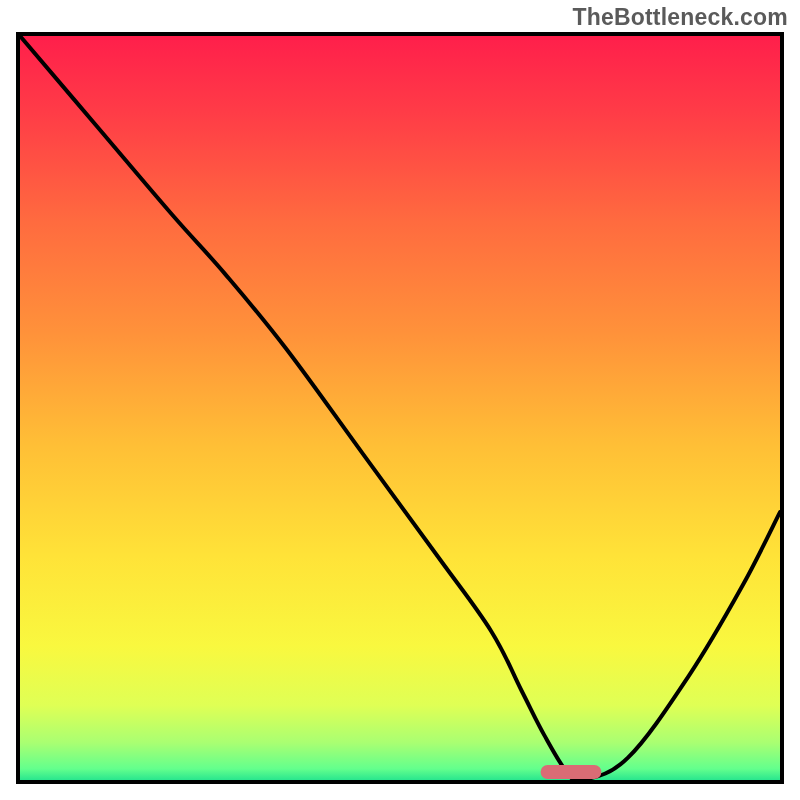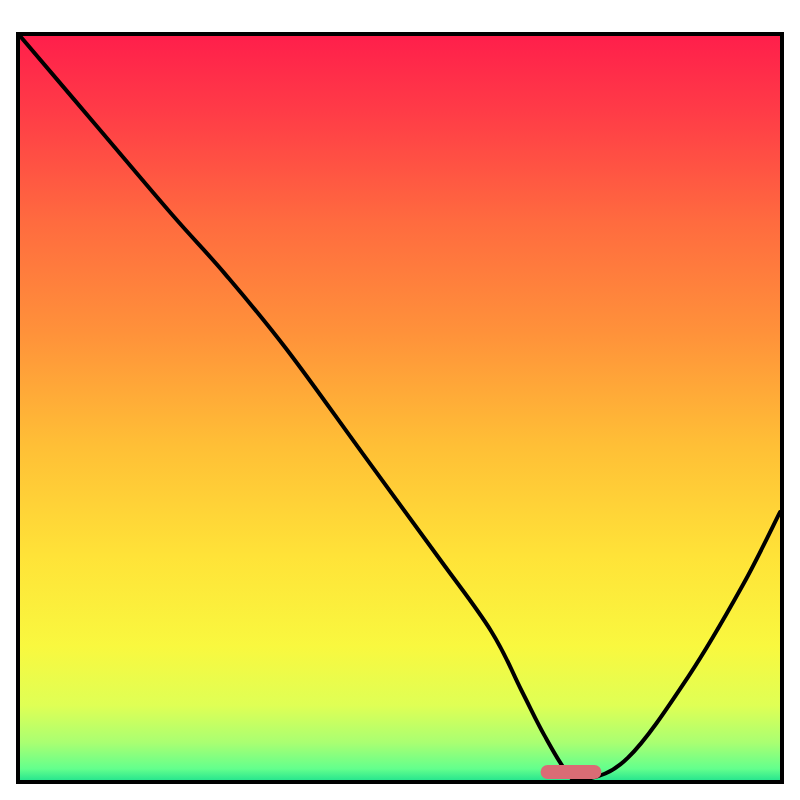--- a/index.html
+++ b/index.html
@@ -40,20 +40,21 @@
     left: 0; top: 0;
     width: 100%;
     height: 100%;
   }
 </style>
 </head>
 <body>
 
 <div class="wrap">
 
+  <div class="watermark">TheBottleneck.com</div>
 
   <div class="plot-outer">
     <svg class="plot" viewBox="0 0 760 744" preserveAspectRatio="none">
       <defs>
         <linearGradient id="bg-grad" x1="0" y1="0" x2="0" y2="1">
             <stop offset="0%" stop-color="#ff1f4b"></stop>
             <stop offset="10%" stop-color="#ff3b47"></stop>
             <stop offset="25%" stop-color="#ff6b3f"></stop>
             <stop offset="40%" stop-color="#ff923a"></stop>
             <stop offset="55.00000000000001%" stop-color="#ffbf36"></stop>

